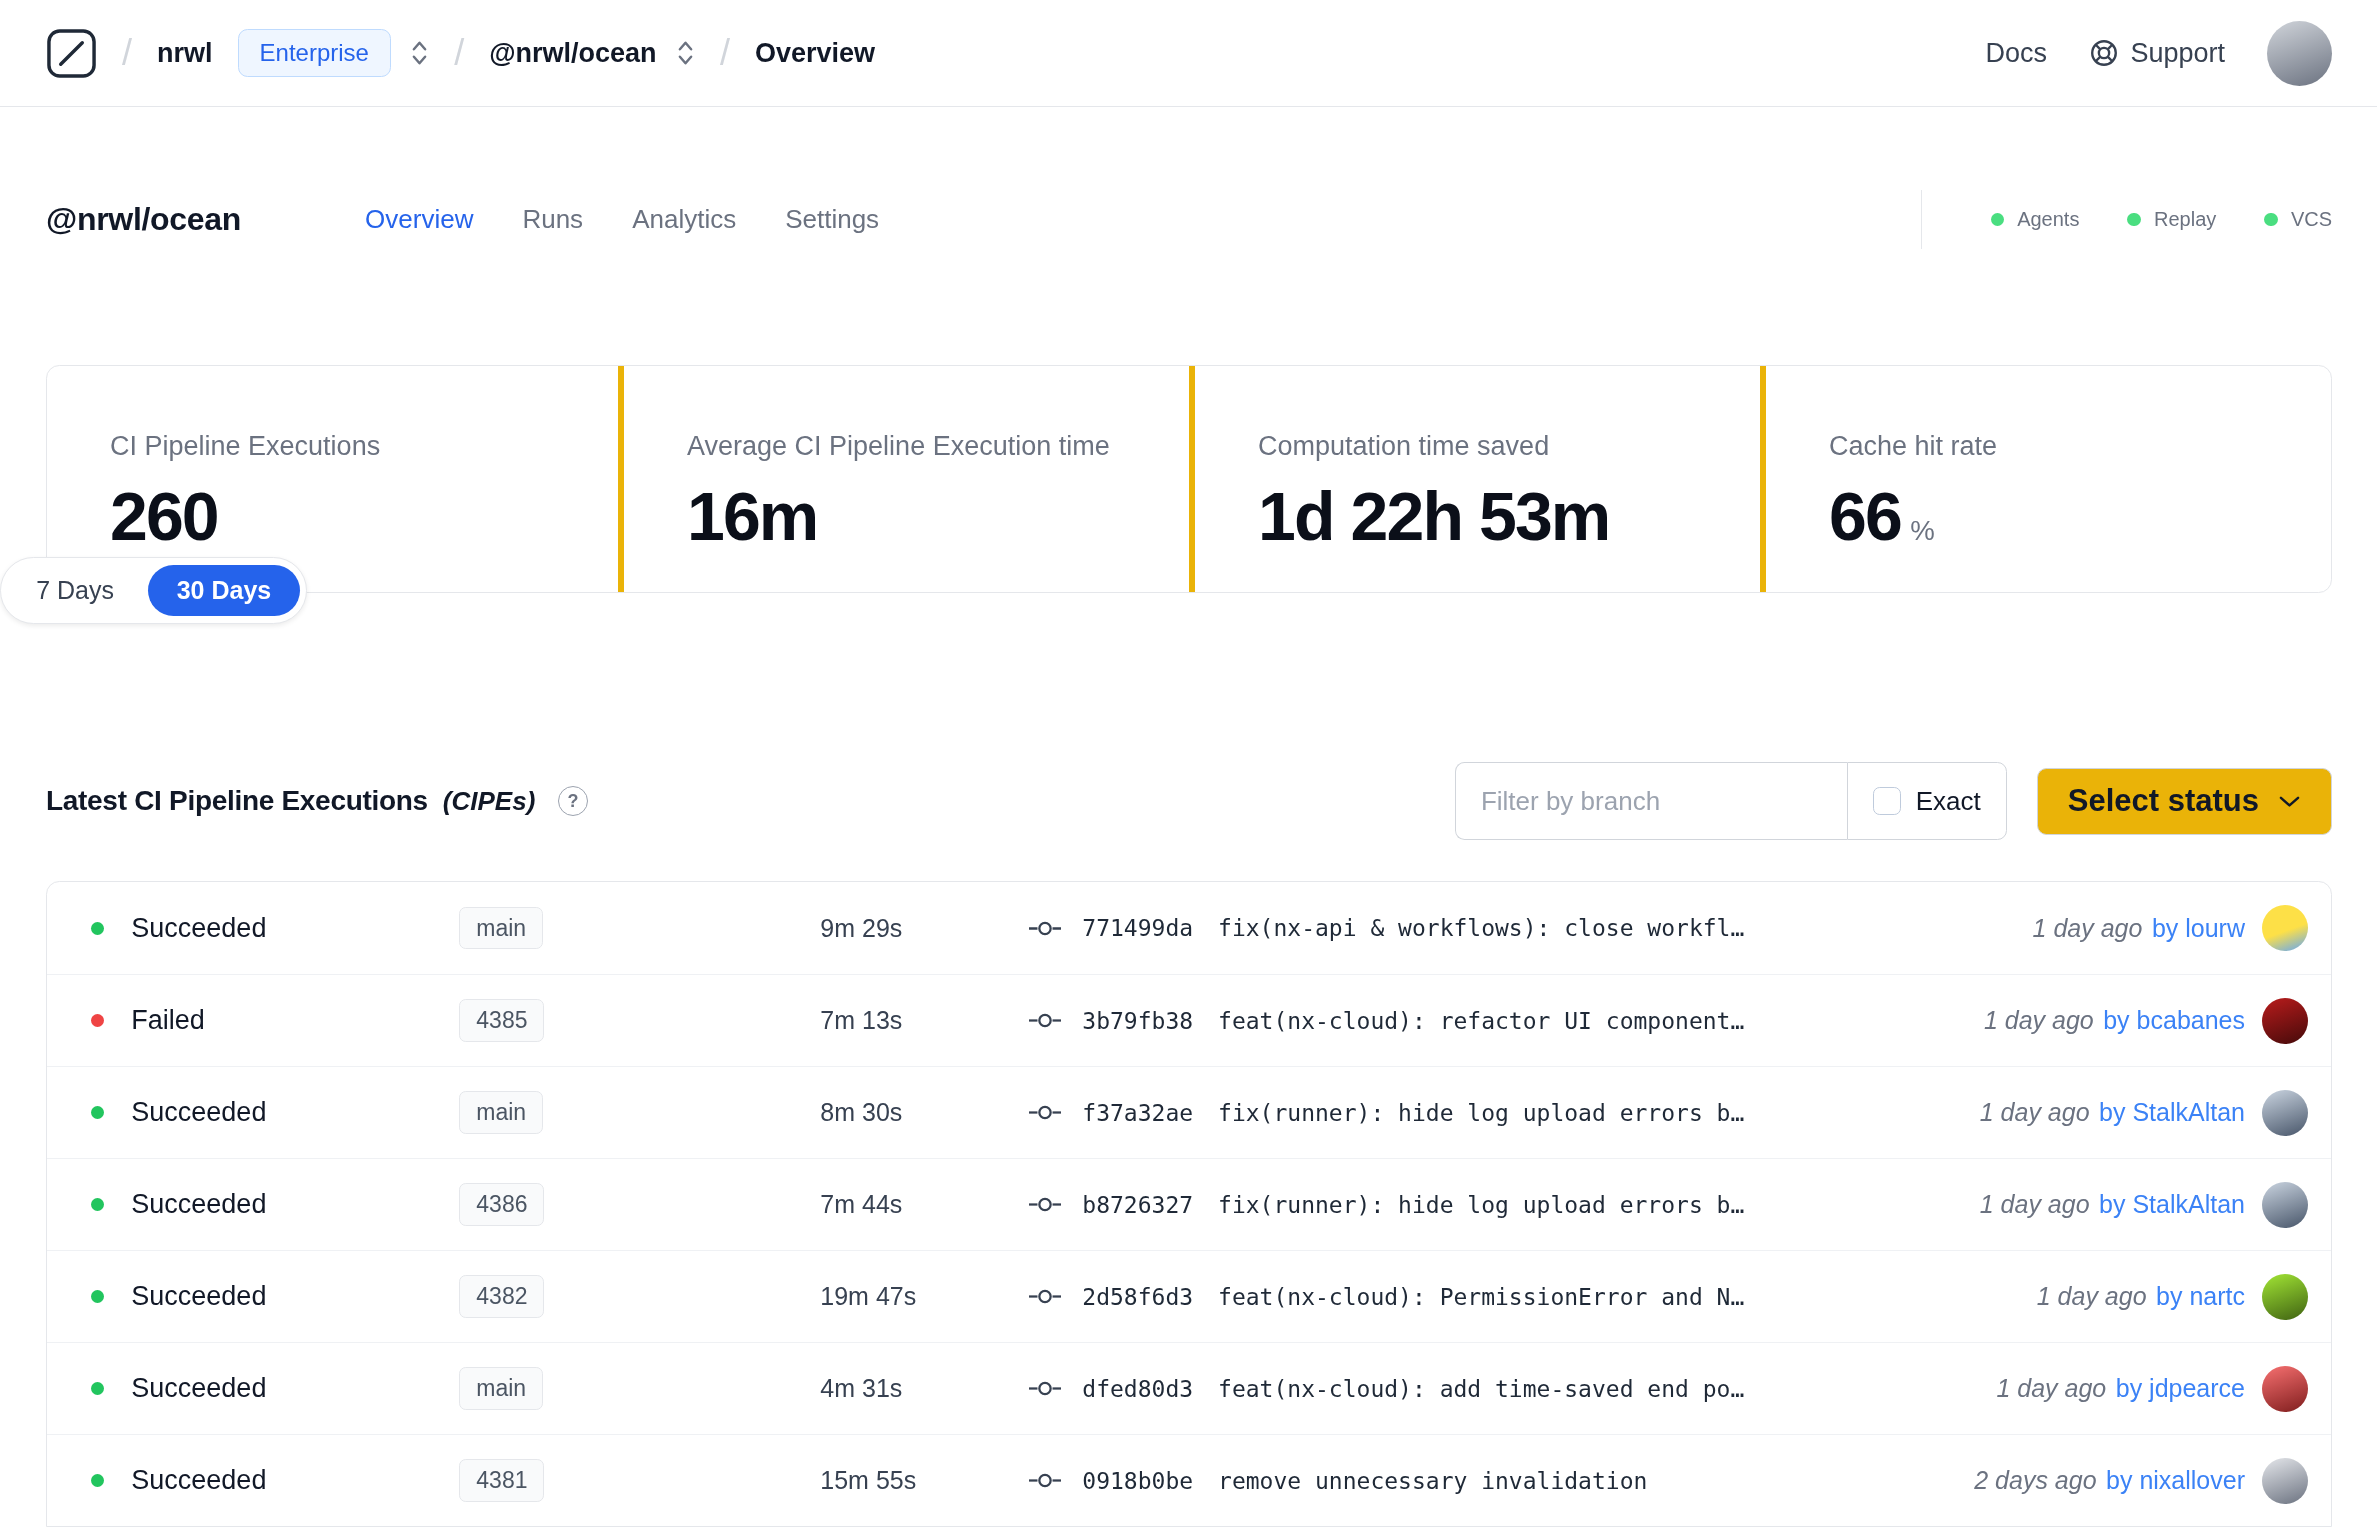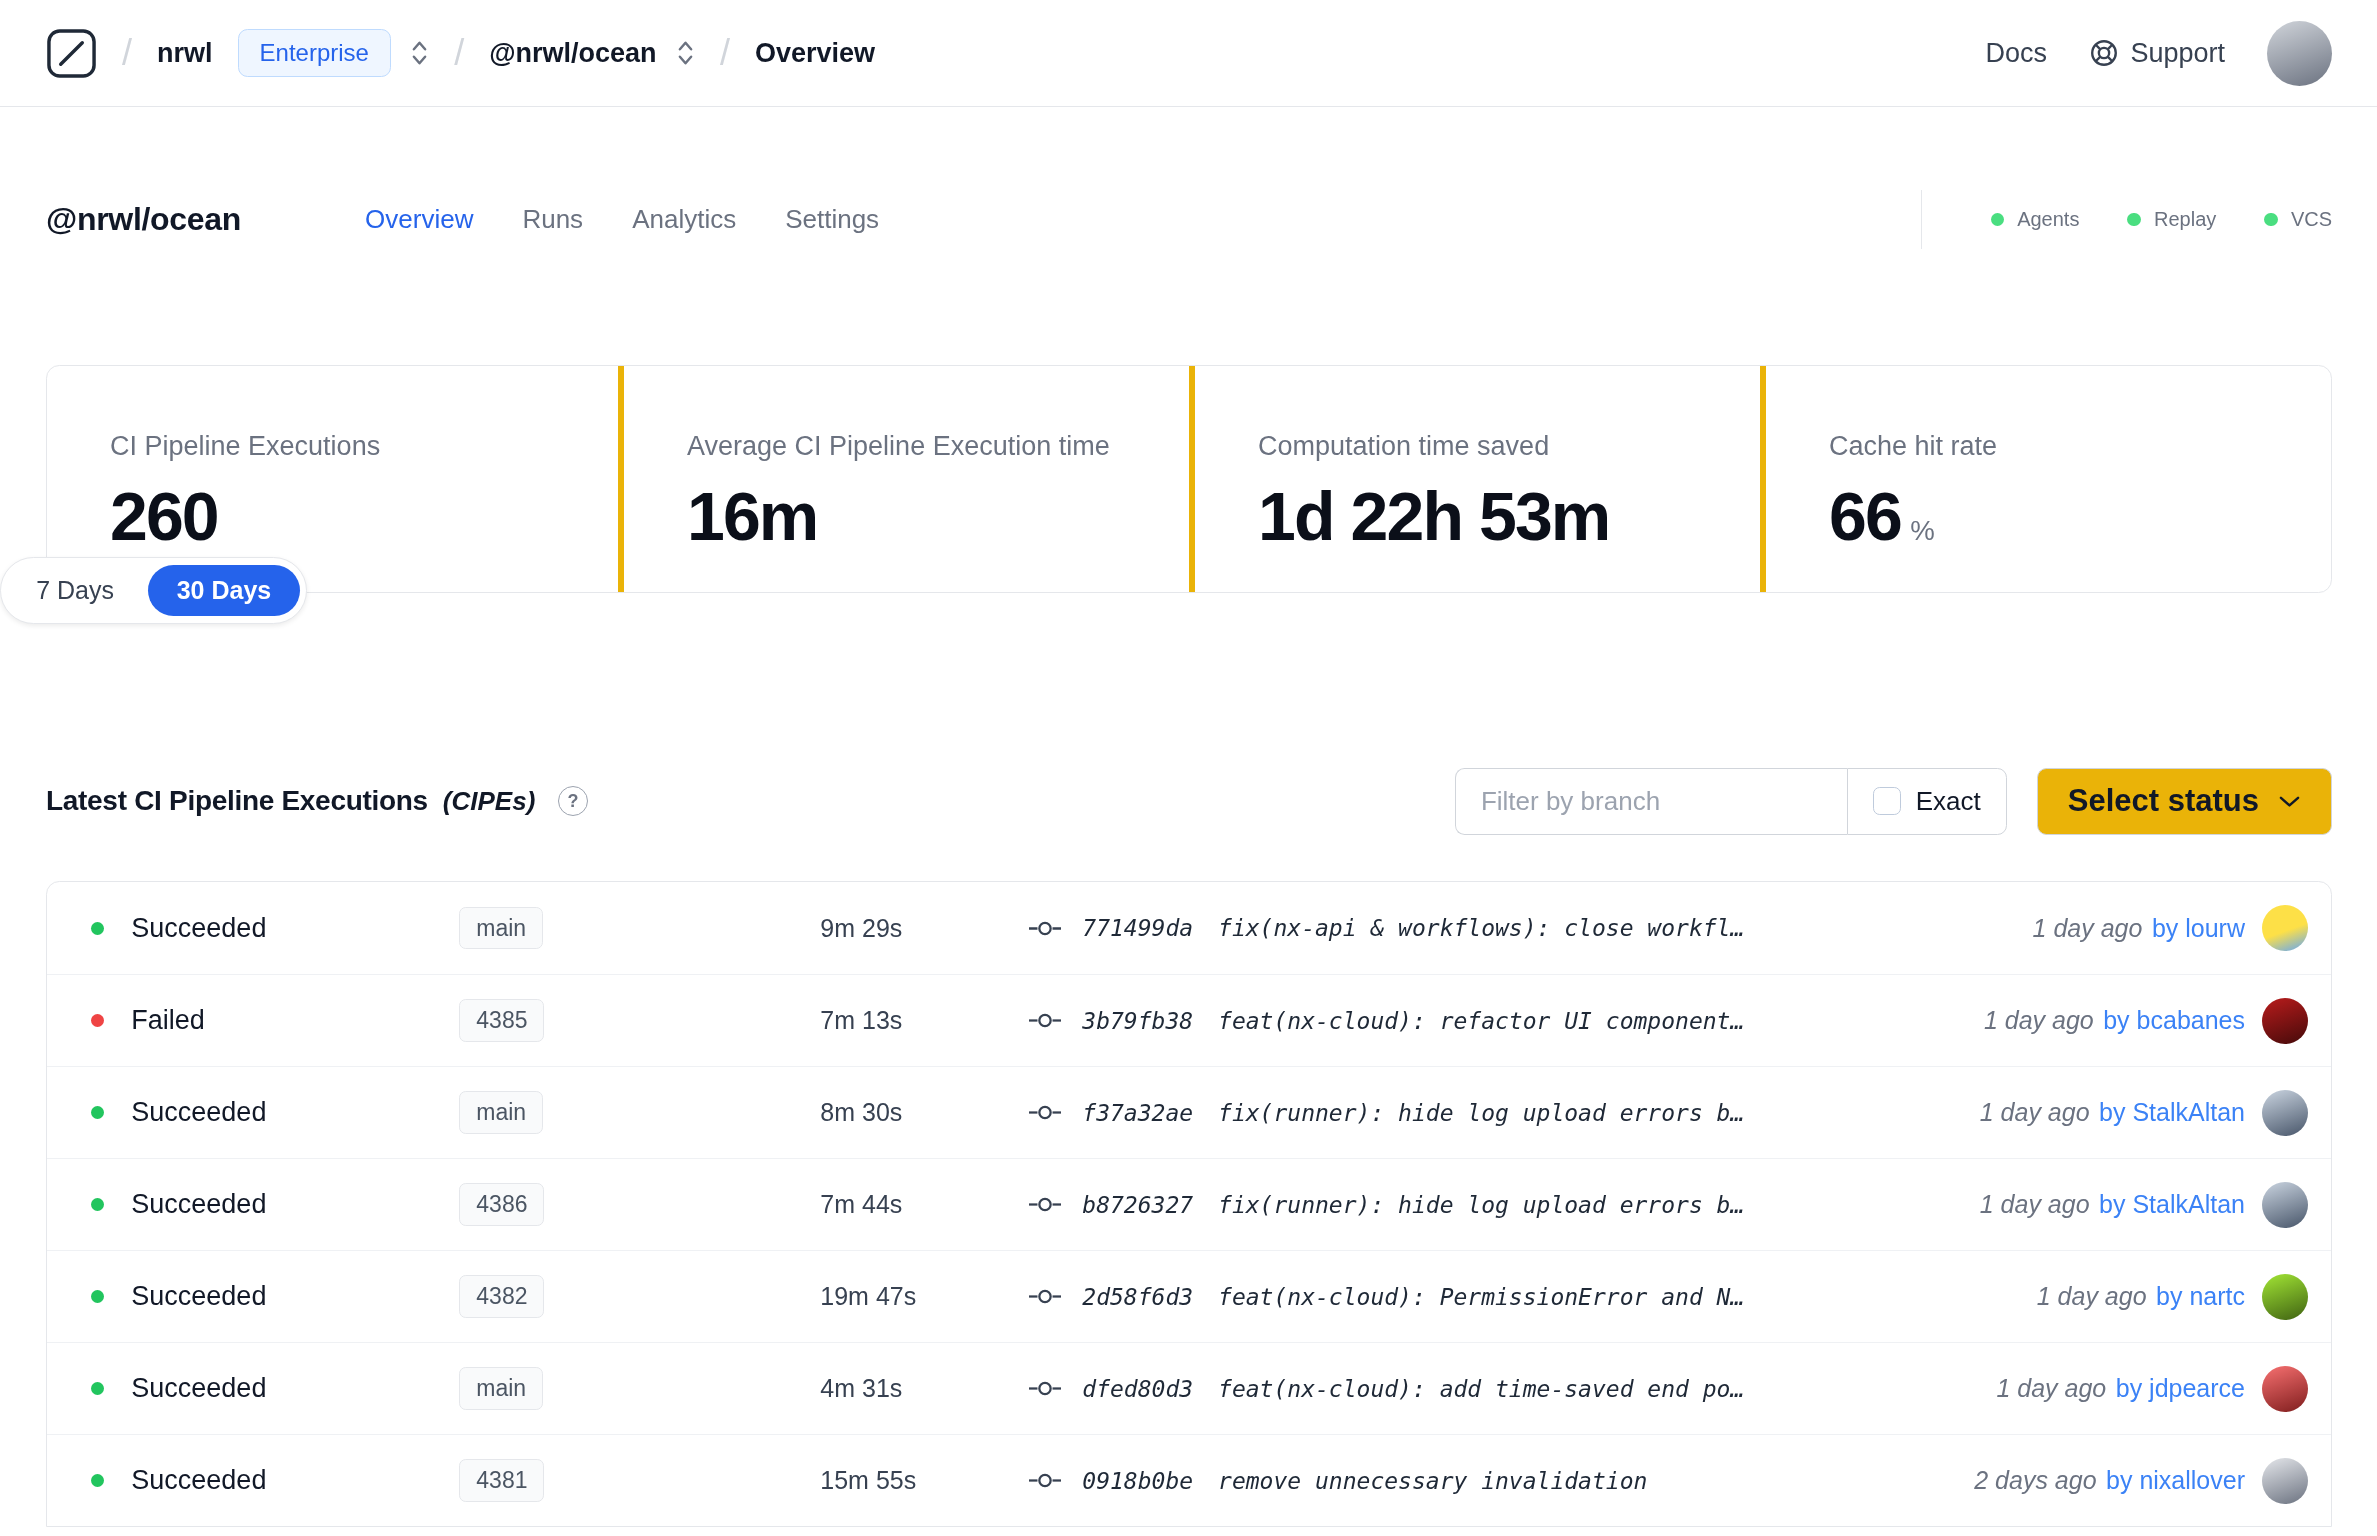--- a/index.html
+++ b/index.html
@@ -53,21 +53,21 @@
   
   .sec-row { margin-top: 143px; height: 68px; padding: 0 46px; display: flex; align-items: center;
     justify-content: space-between; }
   .sec-title-group { display: flex; align-items: baseline; gap: 15px; }
   .sec-title { font-size: 28px; font-weight: 700; letter-spacing: -0.3px; }
   .sec-sub { font-size: 26px; font-style: italic; font-weight: 600; }
   .help { width: 30px; height: 30px; border-radius: 50%; border: 1.9px solid #9ca3af; color: #6b7280;
     font-size: 18px; font-weight: 700; display: inline-flex; align-items: center; justify-content: center;
     align-self: center; margin-left: 7.6px; cursor: pointer; }
   .sec-controls { display: flex; align-items: center; gap: 30px; }
-  .filter-group { display: flex; height: 67px; }
+  .filter-group { display: flex; height: 78px; }
   .filter-input { width: 392px; border: 1px solid #d1d5db; border-right: none; border-radius: 9.5px 0 0 9.5px;
     padding: 0 25px; font-size: 26px; font-family: "Liberation Sans", sans-serif; color: #111827; outline: none; }
   .filter-input::placeholder { color: #9ca3af; }
   .exact-seg { border: 1px solid #d1d5db; border-radius: 0 9.5px 9.5px 0; display: flex; align-items: center;
     gap: 14.3px; padding: 0 25px; font-size: 26px; color: #111827; background: #fff; }
   .checkbox { width: 28.5px; height: 28.5px; border: 1.9px solid #bfcbdc; border-radius: 6.7px; background: #fff; cursor: pointer; }
   .status-btn { height: 67px; padding: 0 30px; border: 1px solid #d1d5db; border-radius: 9.5px; background: #eab308;
     display: flex; align-items: center; gap: 19px; font-size: 31px; font-weight: 600; color: #111827; cursor: pointer; }
 
   
@@ -75,21 +75,21 @@
   .row { height: 92px; display: flex; align-items: center; padding: 0 23px 0 44px; cursor: pointer; }
   .row + .row { border-top: 1px solid #eff1f4; }
   .dot { width: 13.3px; height: 13.3px; border-radius: 50%; flex: none; }
   .status { width: 328px; margin-left: 27px; font-size: 27px; font-weight: 500; color: #111827; flex: none; }
   .branch-wrap { width: 361px; flex: none; }
   .branch { display: inline-block; background: #f9fafb; border: 1px solid #e5e7eb; border-radius: 6.7px;
     padding: 6.7px 16px; font-size: 23px; color: #4b5563; }
   .duration { width: 209px; flex: none; font-size: 25px; color: #374151; }
   .commit-icon { flex: none; display: inline-flex; margin-right: 21px; }
   .commit { flex: 1; min-width: 0; white-space: nowrap; overflow: hidden;
-    font-family: "DejaVu Sans Mono", monospace; font-size: 23px; color: #1f2937; font-style: italic; }
+    font-family: "DejaVu Sans Mono", monospace; font-size: 23px; color: #1f2937; }
   .commit .msg { margin-left: 25px; }
   .meta { margin-left: auto; flex: none; display: flex; align-items: center; }
   .time { font-size: 25px; font-style: italic; color: #6b7280; margin-right: 9.5px; }
   .author { font-size: 25px; font-weight: 500; color: #3b82f6; }
   .avatar-sm { width: 46px; height: 46px; border-radius: 50%; margin-left: 17px; flex: none; }
 </style>
 </head>
 <body>
 
 <header class="topbar">

